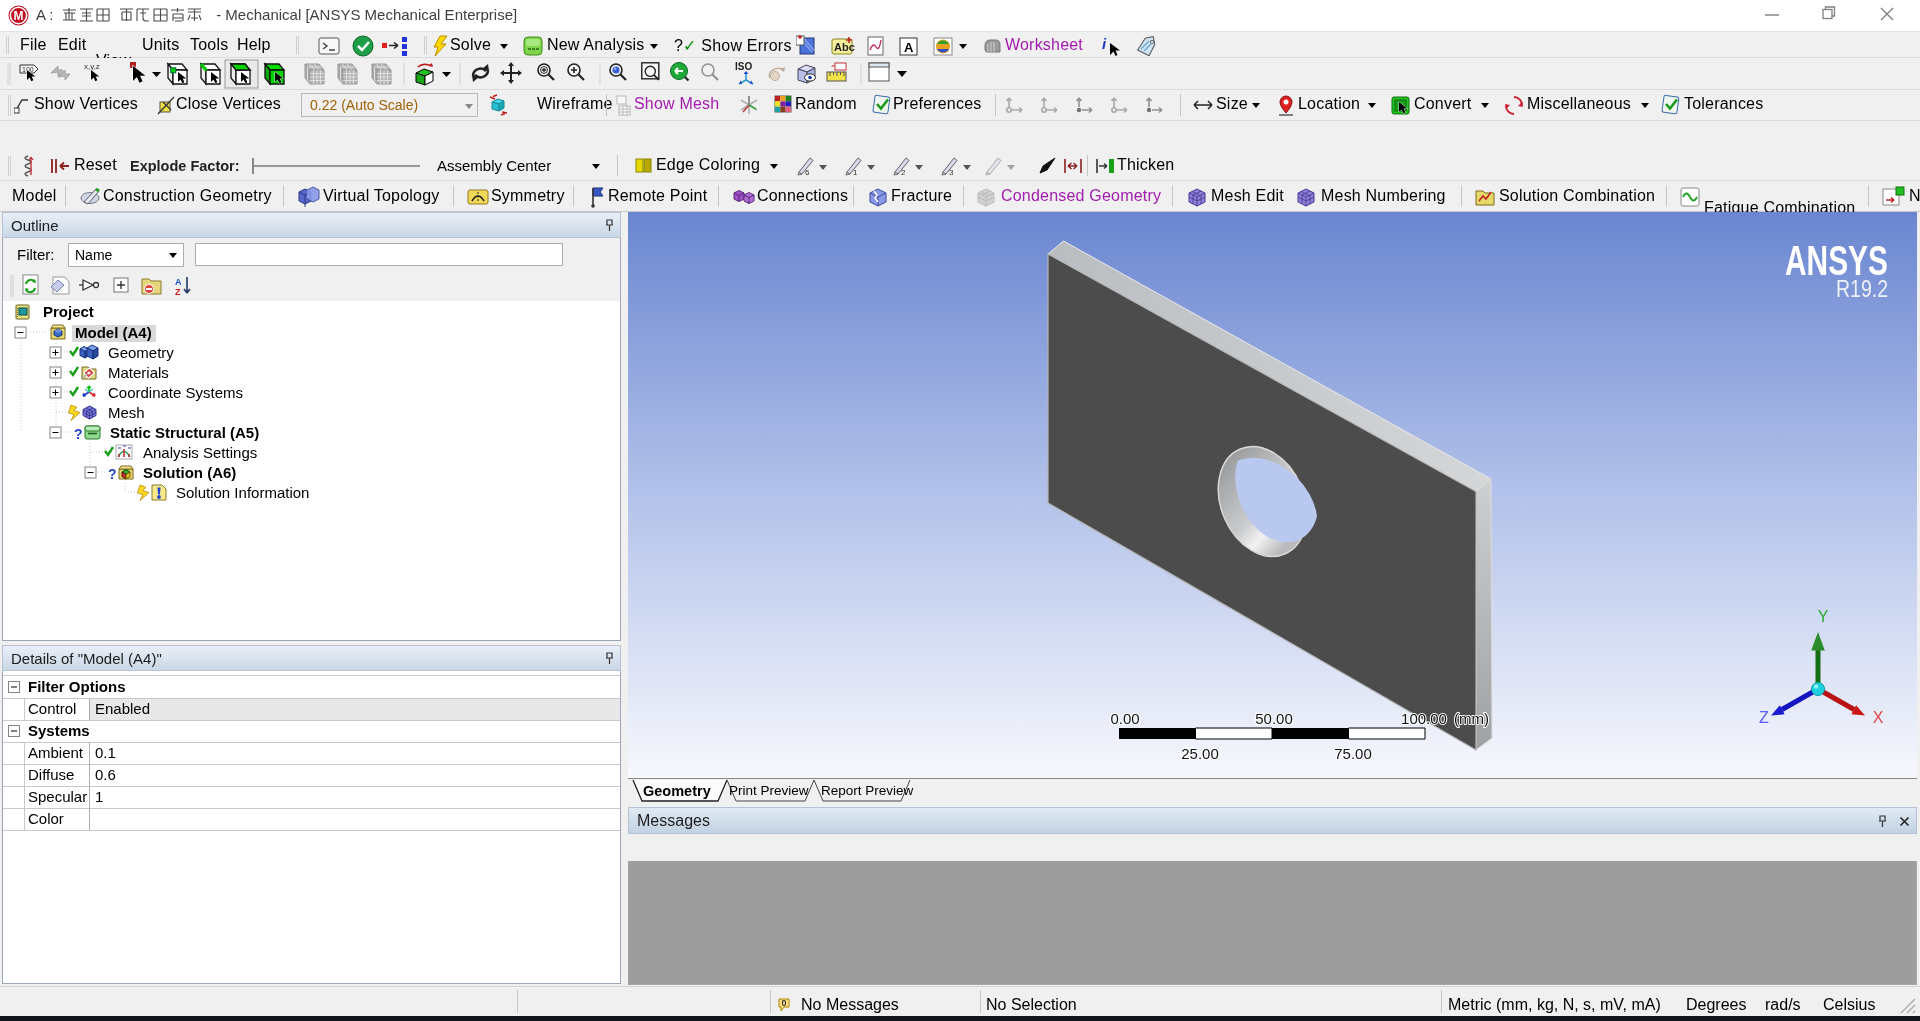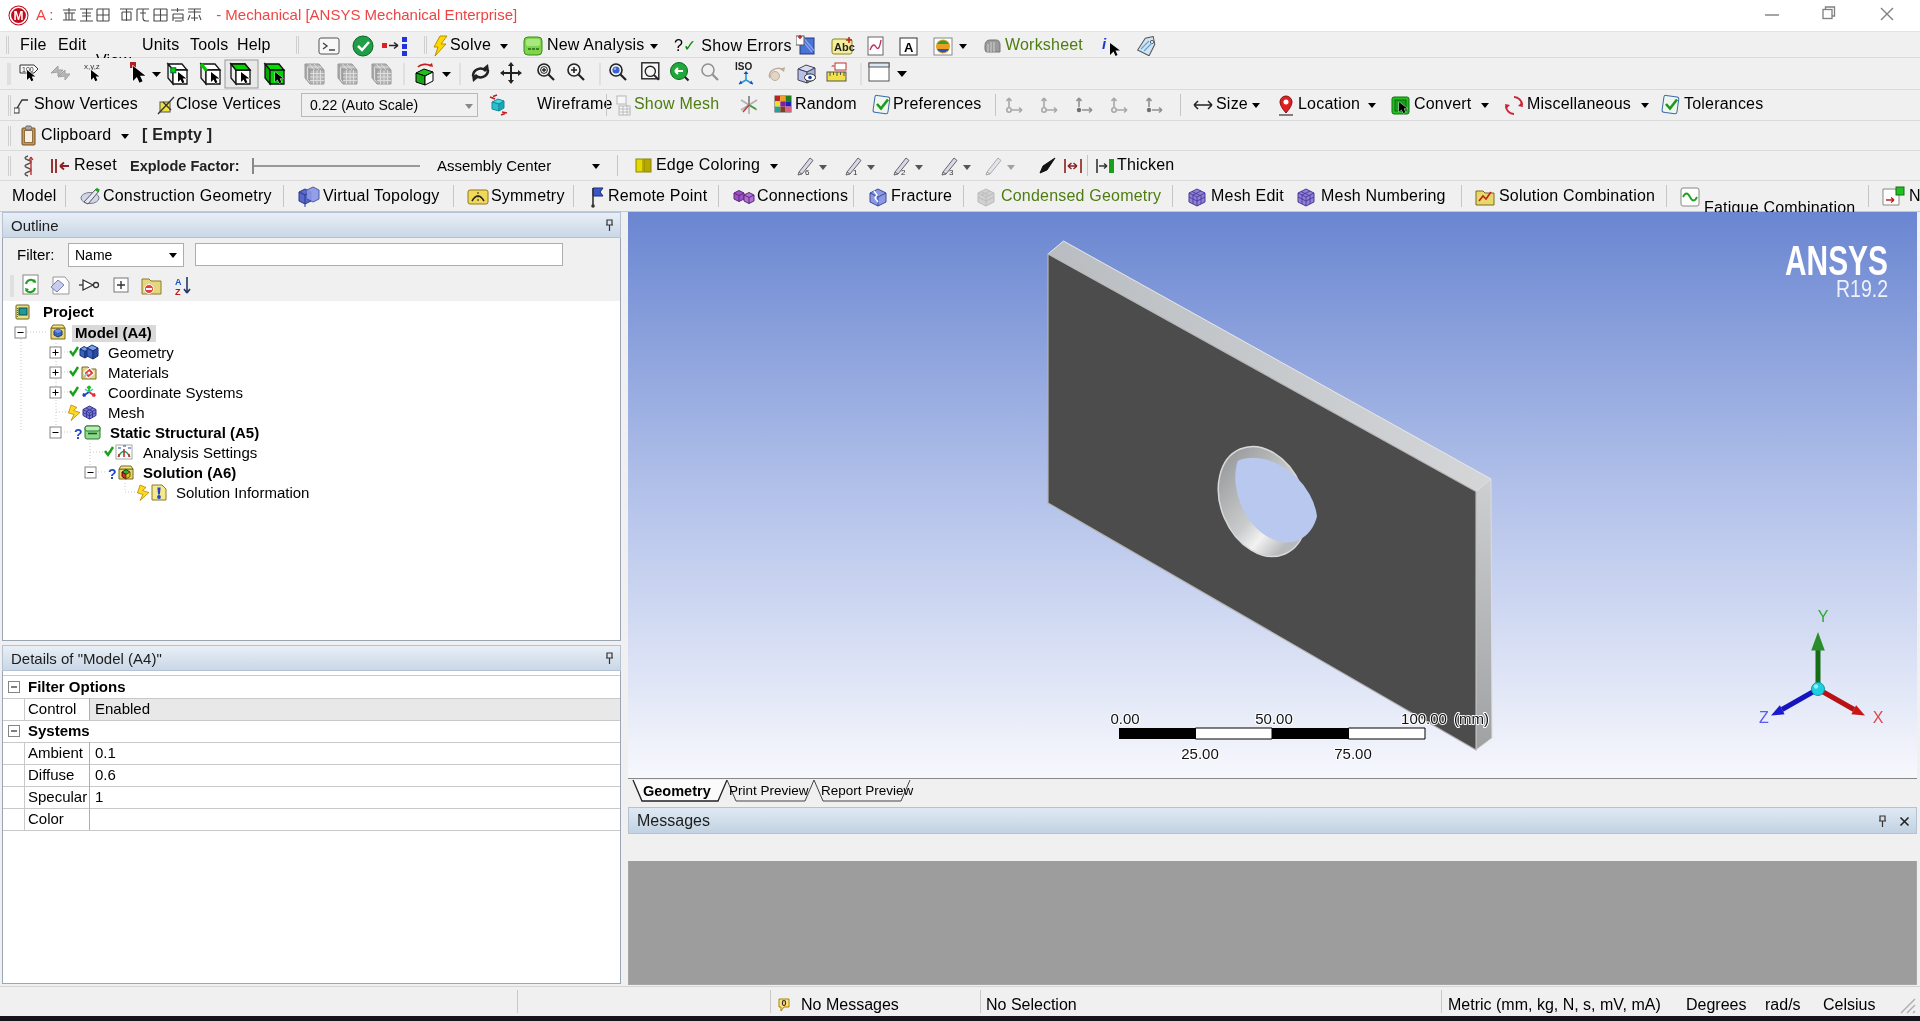--- a/index.html
+++ b/index.html
@@ -3,34 +3,34 @@
 <meta charset="utf-8">
 <style>
 * { margin:0; padding:0; box-sizing:border-box; }
 html,body { width:1920px; height:1021px; overflow:hidden; background:#f0f0f0;
   font-family:"Liberation Sans", sans-serif; }
 #root { position:absolute; left:0; top:0; width:1920px; height:1021px; background:#f0f0f0; }
 .abs { position:absolute; }
 .sep { position:absolute; width:1px; background:#c5c5c5; top:4px; bottom:4px; }
 .grip { position:absolute; width:3px; border-left:1px solid #cfcfcf; border-right:1px solid #cfcfcf; }
 .tb { color:#000; font-size:16px; letter-spacing:0.2px; white-space:nowrap; }
-.gray { color:#4d7c0f;text-align:right; }
+.gray { color:#a21caf;text-align:right; }
 .darr { display:inline-block; width:0; height:0; border-left:4px solid transparent; border-right:4px solid transparent; border-top:5px solid #000; vertical-align:middle; }
 </style>
 </head>
 <body>
 <div id="root">
 
 <div class="abs" style="left:0;top:0;width:1920px;height:31px;background:#ffffff;">
   <svg class="abs" style="left:8px;top:5px;" width="21" height="21" viewBox="0 0 21 21">
     <circle cx="10.5" cy="10.5" r="10" fill="#c00d1e"></circle>
     <circle cx="10.5" cy="10.5" r="8.2" fill="none" stroke="#fff" stroke-width="1.6"></circle>
     <text x="10.5" y="15" font-size="12" font-weight="bold" fill="#fff" text-anchor="middle">M</text>
   </svg>
-  <div class="abs" style="left:36px;top:6px;font-size:15px;color:#ef4444;">A :&nbsp;
+  <div class="abs" style="left:36px;top:6px;font-size:15px;color:#404040;">A :&nbsp;
     <svg width="146" height="16" viewBox="0 0 146 16" style="vertical-align:-3px;">
       <g stroke="#4a4a4a" stroke-width="1.1" fill="none">
         <path d="M1 3 h13 M2 6 h11 M1 13 h13 M4 6 v7 M10 6 v7 M7 1 v12"></path>
         <path d="M18 2 h13 M24.5 2 v12 M18 14 h13 M20 6 h9 M20 9 h9"></path>
         <path d="M35 2 v12 M35 2 h12 v12 M35 8 h12 M41 2 v12 M35 14 h12"></path>
         <path d="M58 2 h13 M60 5 h9 M60 5 v8 h9 v-8 M64.5 2 v12"></path>
         <path d="M75 2 v12 M75 2 h12 M81 2 v9 q0 3 3 3 h3 M78 6 h6"></path>
         <path d="M92 2 h13 M92 2 v12 h13 M98.5 2 v12 M92 8 h13 M105 2 v12"></path>
         <path d="M109 3 h13 M115.5 1 v4 M111 7 h10 M111 7 v7 M121 7 v7 M111 11 h10 M113 14 h7"></path>
         <path d="M126 2 h13 M126 5 h13 M132.5 2 v12 M128 8 l-2 5 M137 8 l2 5 M129 11 h7"></path>
@@ -300,21 +300,21 @@
     <path d="M2 16 L8 6 h6" stroke="#333" stroke-width="1.4" fill="none"></path>
     <rect x="0" y="14" width="5" height="5" fill="#fff" stroke="#333"></rect>
   </svg>
   <div class="abs tb" style="left:34px;top:5px;">Show Vertices</div>
   <svg class="abs" style="left:157px;top:4px;" width="20" height="22" viewBox="0 0 20 22">
     <rect x="3" y="8" width="10" height="10" fill="#f0e040" stroke="#555"></rect>
     <path d="M1 20 L17 3 M6 8 l8 8" stroke="#333" stroke-width="1.3" fill="none"></path>
   </svg>
   <div class="abs tb" style="left:176px;top:5px;">Close Vertices</div>
   <div class="abs" style="left:301px;top:3px;width:177px;height:24px;background:#f0f0f0;border:1px solid #b8b8b8;">
-    <div class="abs" style="left:8px;top:3px;font-size:14px;color:#000000;">0.22 (Auto Scale)</div>
+    <div class="abs" style="left:8px;top:3px;font-size:14px;color:#a16207;">0.22 (Auto Scale)</div>
     <div class="abs darr" style="left:163px;top:10px;border-top-color:#888;"></div>
   </div>
   <svg class="abs" style="left:489px;top:4px;" width="20" height="22" viewBox="0 0 20 22">
     <polygon points="3,8 9,5 15,7 10,10" fill="#40d8e8" stroke="#1a8a98"></polygon>
     <polygon points="3,8 10,10 10,17 3,15" fill="#28c0d0" stroke="#1a8a98"></polygon>
     <polygon points="10,10 15,7 15,14 10,17" fill="#18a8b8" stroke="#1a8a98"></polygon>
     <path d="M1 3 l5 2 M13 18 l5 1" stroke="#c02020" stroke-width="1.6"></path>
     <path d="M8 1 l-4 1.5 M12 21 l4 -1.5" stroke="#c02020" stroke-width="1.6"></path>
   </svg>
   <div class="abs tb" style="left:509px;top:5px;margin-left:28px;">Wireframe</div>
@@ -396,31 +396,20 @@
   </svg>
   <div class="abs tb" style="left:1527px;top:5px;">Miscellaneous</div>
   <div class="abs darr" style="left:1641px;top:13px;"></div>
   <svg class="abs" style="left:1660px;top:4px;" width="22" height="22" viewBox="0 0 22 22">
     <rect x="3" y="2" width="15" height="17" rx="2" fill="#eef6ee" stroke="#3a6aaa" transform="rotate(8 10 10)"></rect>
     <path d="M6 10 l4 4.5 l7 -9" stroke="#1c9a1c" stroke-width="2.6" fill="none"></path>
   </svg>
   <div class="abs tb" style="left:1684px;top:5px;">Tolerances</div>
 </div>
 
-<div class="abs" style="left:0;top:121px;width:1920px;height:30px;background:#f0f0f0;border-bottom:1px solid #dadada;">
-  <div class="grip" style="left:8px;top:5px;height:20px;"></div>
-  <svg class="abs" style="left:20px;top:4px;" width="18" height="22" viewBox="0 0 18 22">
-    <rect x="2" y="3" width="13" height="17" rx="1" fill="#c89858" stroke="#705020"></rect>
-    <rect x="4.5" y="5.5" width="8" height="12" fill="#f5f0e0" stroke="#907040"></rect>
-    <rect x="5.5" y="1" width="6" height="4" rx="1.5" fill="#a8a8a8" stroke="#666"></rect>
-  </svg>
-  <div class="abs tb" style="left:41px;top:5px;">Clipboard</div>
-  <div class="abs darr" style="left:121px;top:13px;"></div>
-  <div class="abs tb" style="left:142px;top:5px;font-weight:bold;color:#222;">[ Empty ]</div>
-</div>
 
 <div class="abs" style="left:0;top:151px;width:1920px;height:30px;background:#f0f0f0;border-bottom:1px solid #dadada;">
   <div class="grip" style="left:8px;top:5px;height:20px;"></div>
   <svg class="abs" style="left:18px;top:3px;" width="20" height="25" viewBox="0 0 20 25">
     <path d="M10 2 q-6 2 0 4 q6 2 0 4 q-6 2 0 4 q6 2 0 4 q-6 2 0 4" stroke="#555" stroke-width="1.4" fill="none"></path>
     <path d="M13 3 v18" stroke="#c03030" stroke-width="1.4"></path>
     <path d="M13 3 l-2 3 M13 3 l2 3" stroke="#c03030" stroke-width="1.2" fill="none"></path>
   </svg>
   <svg class="abs" style="left:49px;top:6px;" width="22" height="18" viewBox="0 0 22 18">
     <path d="M3 2 v14 M7 2 v14" stroke="#8a2020" stroke-width="1.8"></path>

